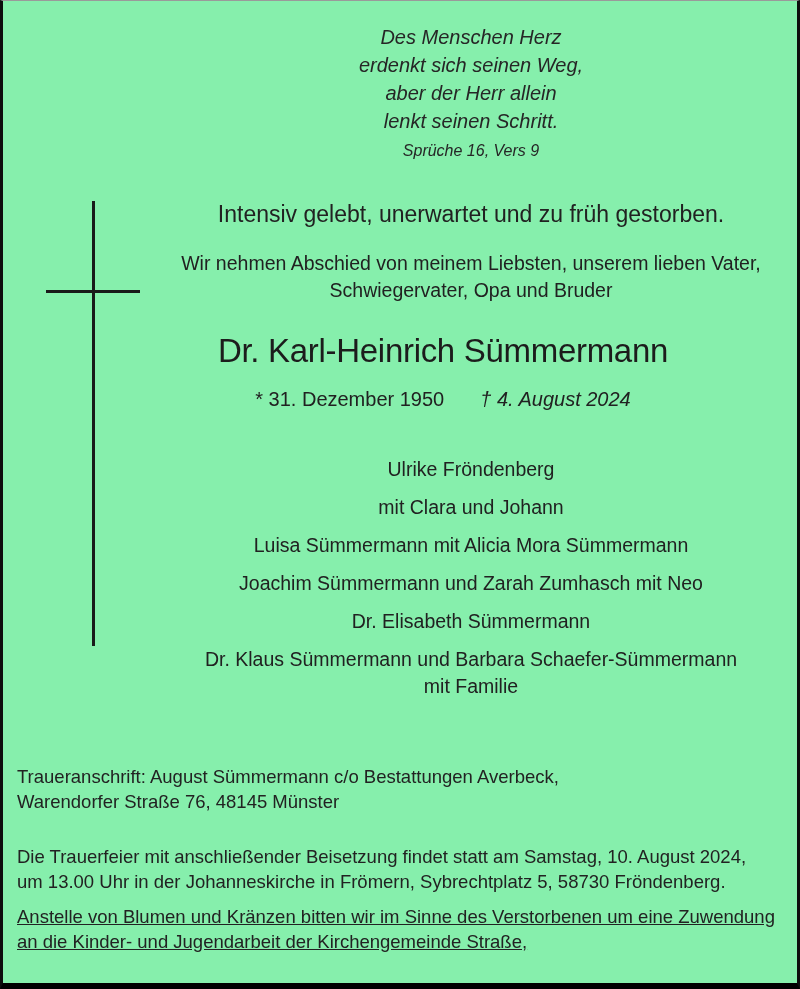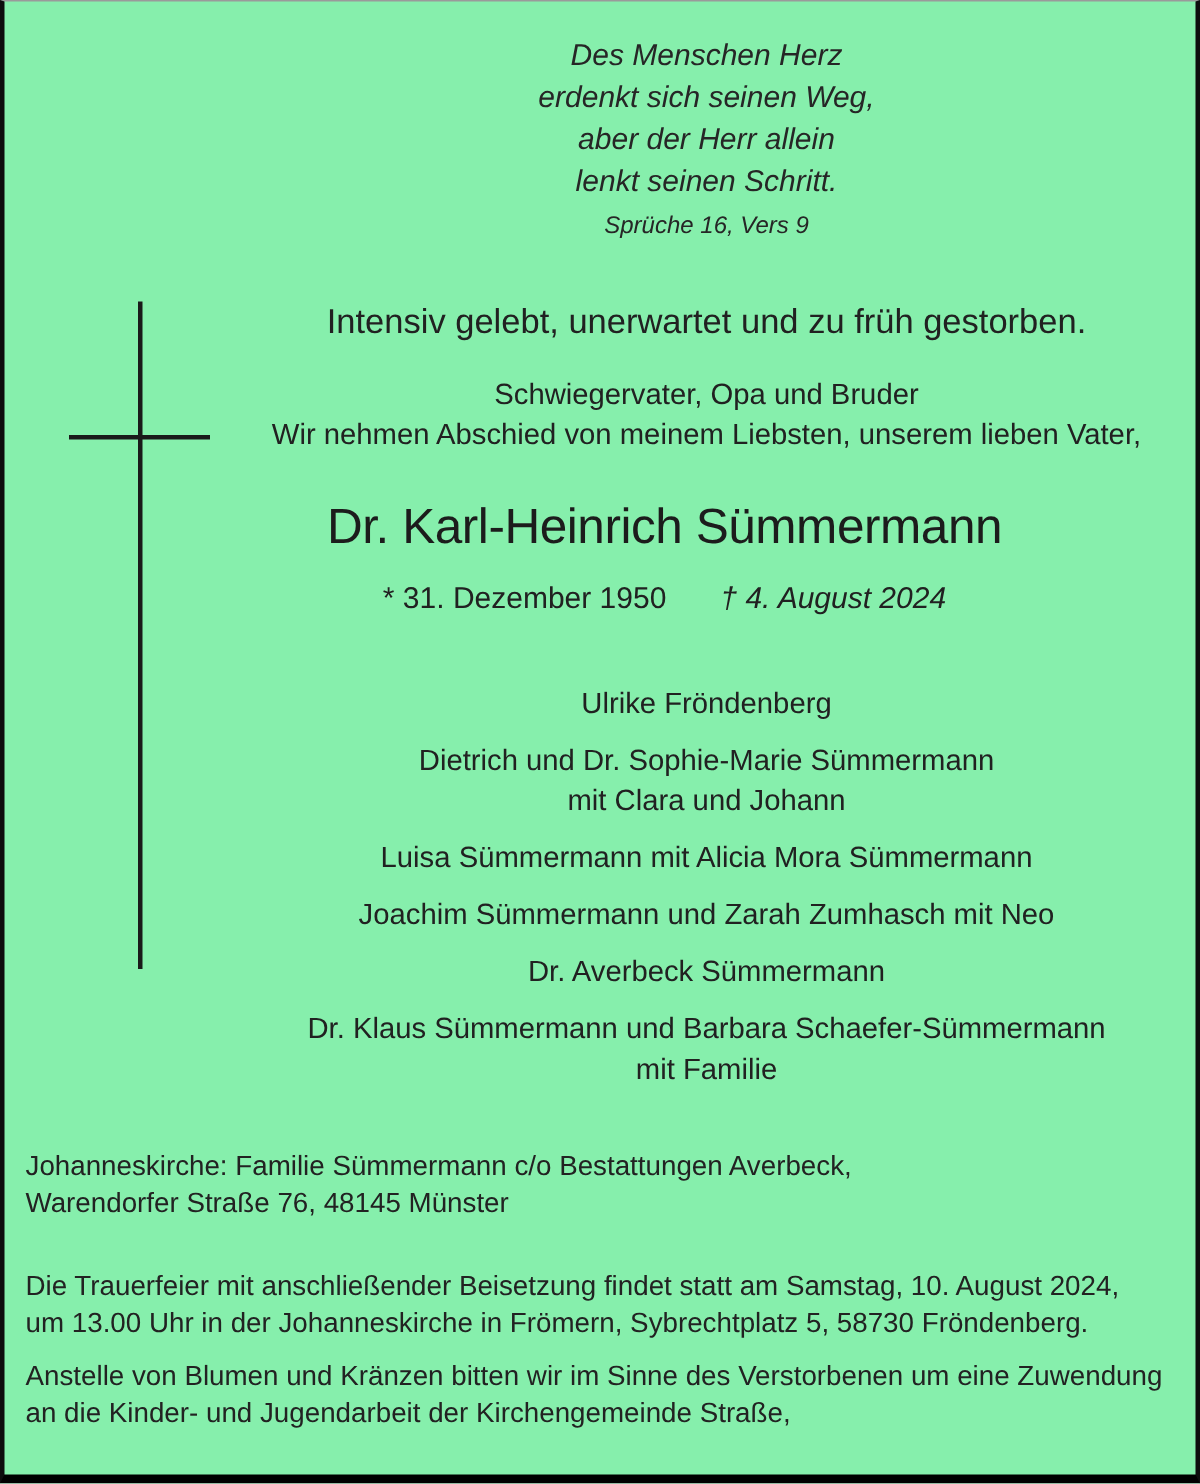--- a/index.html
+++ b/index.html
@@ -71,21 +71,21 @@
     position: absolute;
     left: 14px;
     right: 4px;
     text-align: left;
     font-size: 18.5px;
     line-height: 25px;
     color: #222222;
   }
   .address  { top: 763px; }
   .service  { top: 843px; }
-  .donation { top: 903px; }
+  .donation { top: 903px; text-decoration: underline; }
 </style>
 </head>
 <body>
 
 <div class="page">
 
   <div class="centered quote">
     <div class="line">Des Menschen Herz</div>
     <div class="line">erdenkt sich seinen Weg,</div>
     <div class="line">aber der Herr allein</div>
@@ -94,55 +94,54 @@
   </div>
 
   <div class="cross">
     <div class="cross-v"></div>
     <div class="cross-h"></div>
   </div>
 
   <div class="centered intro line">Intensiv gelebt, unerwartet und zu früh gestorben.</div>
 
   <div class="centered farewell">
+    <div class="line">Wir nehmen Abschied von meinem Liebsten, unserem lieben Vater,</div>
     <div class="line">Schwiegervater, Opa und Bruder</div>
-    <div class="line">Wir nehmen Abschied von meinem Liebsten, unserem lieben Vater,</div>
   </div>
 
   <div class="centered deceased-name line">Dr. Karl-Heinrich Sümmermann</div>
 
   <div class="centered dates line">
     <span class="birth">* 31. Dezember 1950</span><span class="death">† 4. August 2024</span>
   </div>
 
   <div class="centered mourners">
     <div class="entry">
       <div class="line">Ulrike Fröndenberg</div>
     </div>
     <div class="entry">
-      <div class="line">Dietrich und Dr. Sophie-Marie Sümmermann</div>
       <div class="line">mit Clara und Johann</div>
     </div>
     <div class="entry">
       <div class="line">Luisa Sümmermann mit Alicia Mora Sümmermann</div>
     </div>
     <div class="entry">
       <div class="line">Joachim Sümmermann und Zarah Zumhasch mit Neo</div>
     </div>
     <div class="entry">
-      <div class="line">Dr. Averbeck Sümmermann</div>
+      <div class="line">Dr. Elisabeth Sümmermann</div>
     </div>
     <div class="entry">
       <div class="line">Dr. Klaus Sümmermann und Barbara Schaefer-Sümmermann</div>
       <div class="line">mit Familie</div>
     </div>
   </div>
 
   <div class="footer-block address">
-    <div class="line">Johanneskirche: Familie Sümmermann c/o Bestattungen Averbeck,</div>
+    <div class="line">Traueranschrift: August Sümmermann c/o Bestattungen Averbeck,</div>
     <div class="line">Warendorfer Straße 76, 48145 Münster</div>
   </div>
 
   <div class="footer-block service">
     <div class="line">Die Trauerfeier mit anschließender Beisetzung findet statt am Samstag, 10. August 2024,</div>
     <div class="line">um 13.00 Uhr in der Johanneskirche in Frömern, Sybrechtplatz 5, 58730 Fröndenberg.</div>
   </div>
 
   <div class="footer-block donation">
     <div class="line">Anstelle von Blumen und Kränzen bitten wir im Sinne des Verstorbenen um eine Zuwendung</div>

